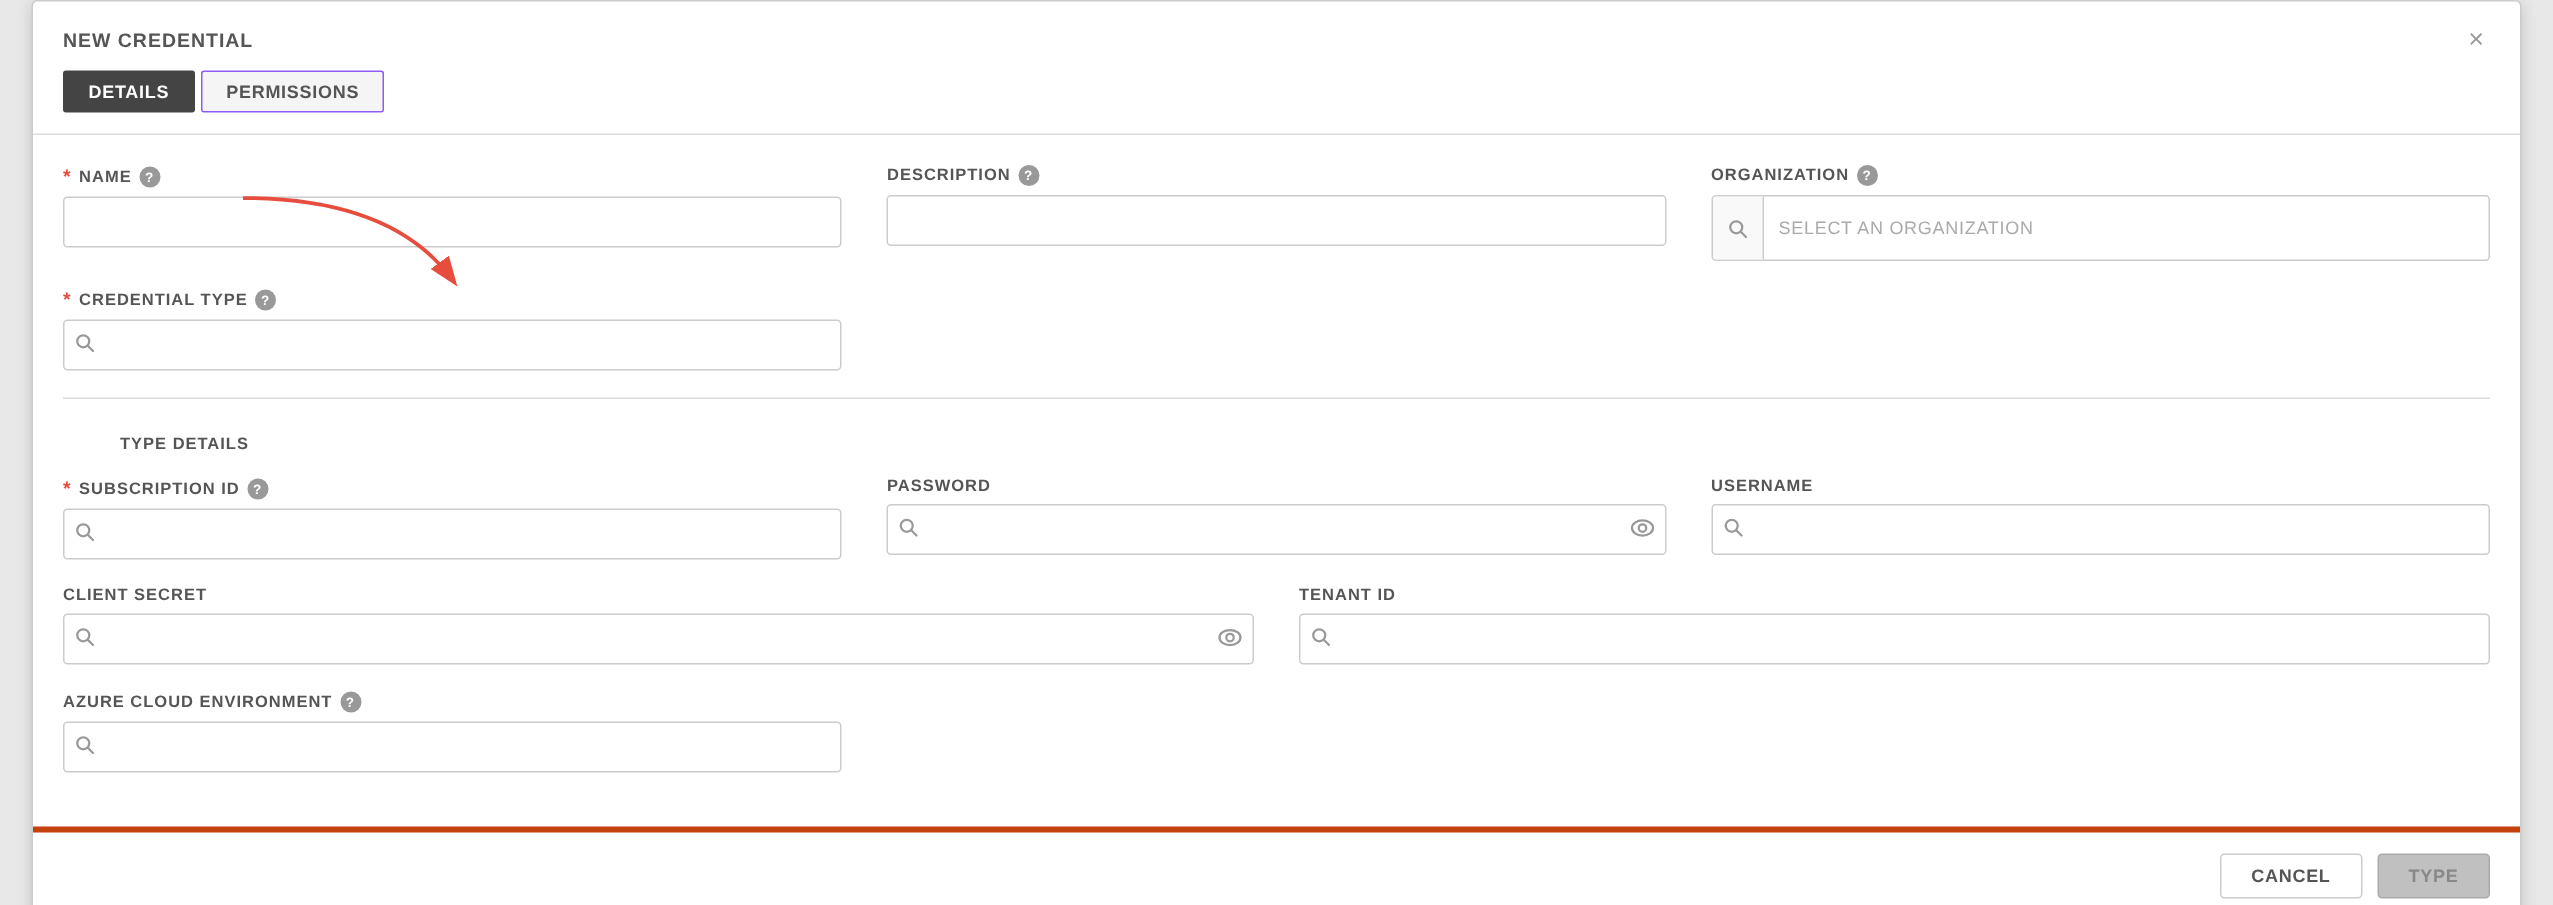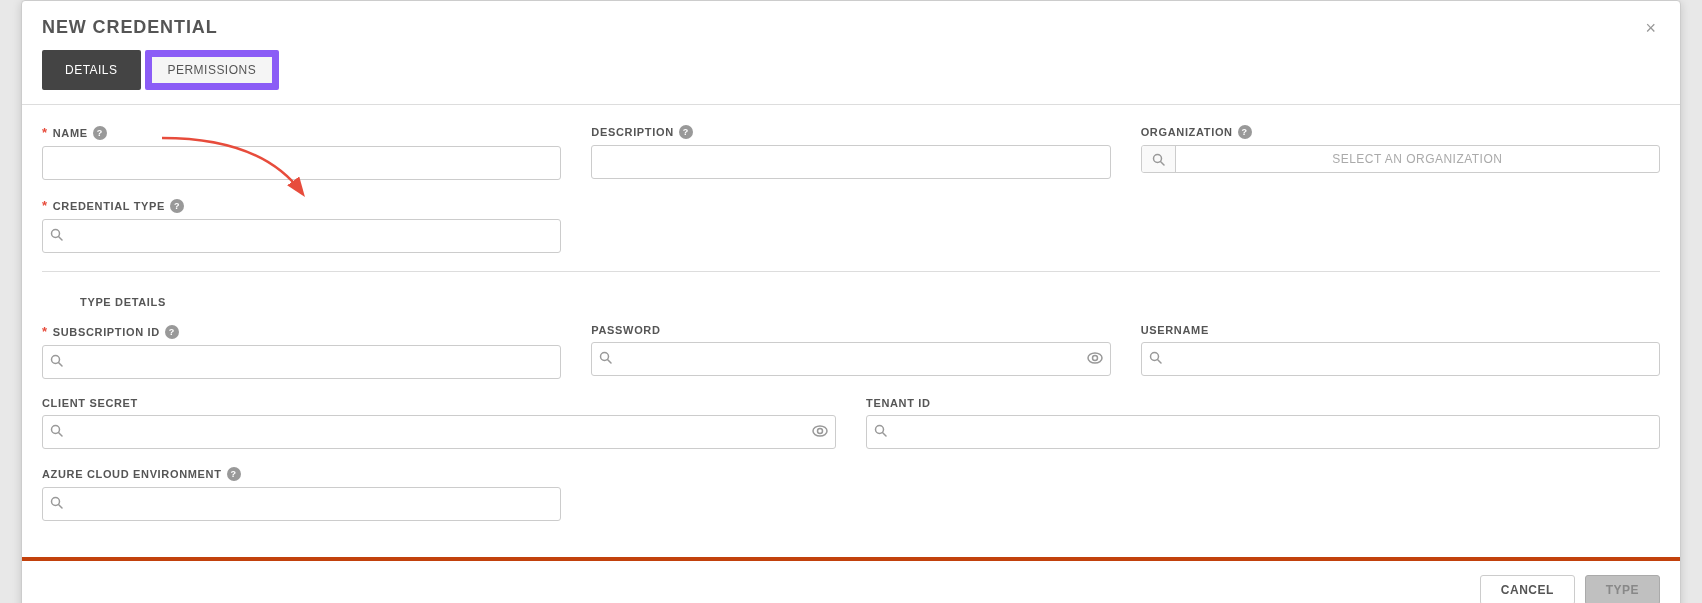--- a/index.html
+++ b/index.html
@@ -24,21 +24,21 @@
       box-shadow: 0 2px 10px rgba(0,0,0,0.15);
     }
     .modal-header {
       padding: 16px 20px 0 20px;
       border-bottom: none;
       display: flex;
       align-items: center;
       justify-content: space-between;
     }
     .modal-title {
-      font-size: 18px;
+      font-size: 13px;
       font-weight: 700;
       color: #555;
       letter-spacing: 0.05em;
       text-transform: uppercase;
     }
     .close-btn {
       background: none;
       border: none;
       cursor: pointer;
       color: #999;
@@ -46,25 +46,25 @@
       line-height: 1;
       padding: 0 4px;
     }
     .tabs {
       display: flex;
       gap: 4px;
       padding: 12px 20px 0 20px;
     }
     .tab-btn {
       padding: 6px 16px;
-      border: 7px solid #8b5cf6;
+      border: 1px solid #8b5cf6;
       background: #f5f5f5;
       cursor: pointer;
       font-size: 12px;
-      font-weight: 400;
+      font-weight: 700;
       letter-spacing: 0.04em;
       color: #555;
       border-radius: 2px;
     }
     .tab-btn.active {
       background: #444;
       color: #fff;
       border-color: #444;
     }
     .divider {
@@ -192,23 +192,22 @@
       font-weight: 600;
       letter-spacing: 0.04em;
       cursor: not-allowed;
       border-radius: 3px;
     }
     .org-input-wrapper {
       display: flex;
       align-items: center;
       border: 1px solid #ccc;
       border-radius: 3px;
-      height: 28px;
+      height: 44px;
       overflow: hidden;
-      text-align: center;
     }
     .org-search-icon-box {
       display: flex;
       align-items: center;
       justify-content: center;
       width: 34px;
       height: 100%;
       border-right: 1px solid #ccc;
       background: #f9f9f9;
       color: #999;

